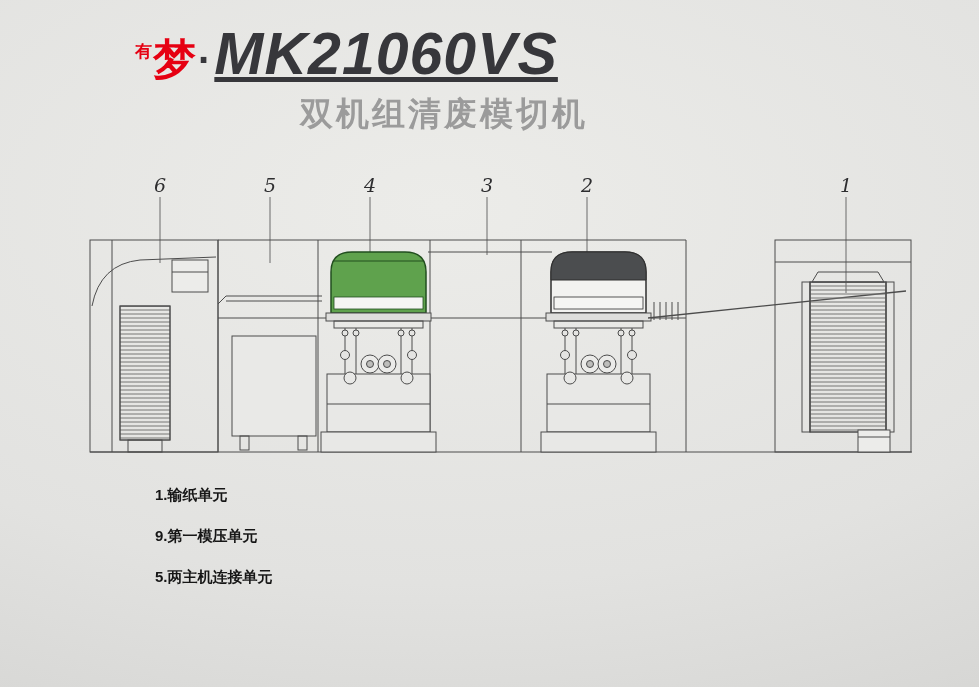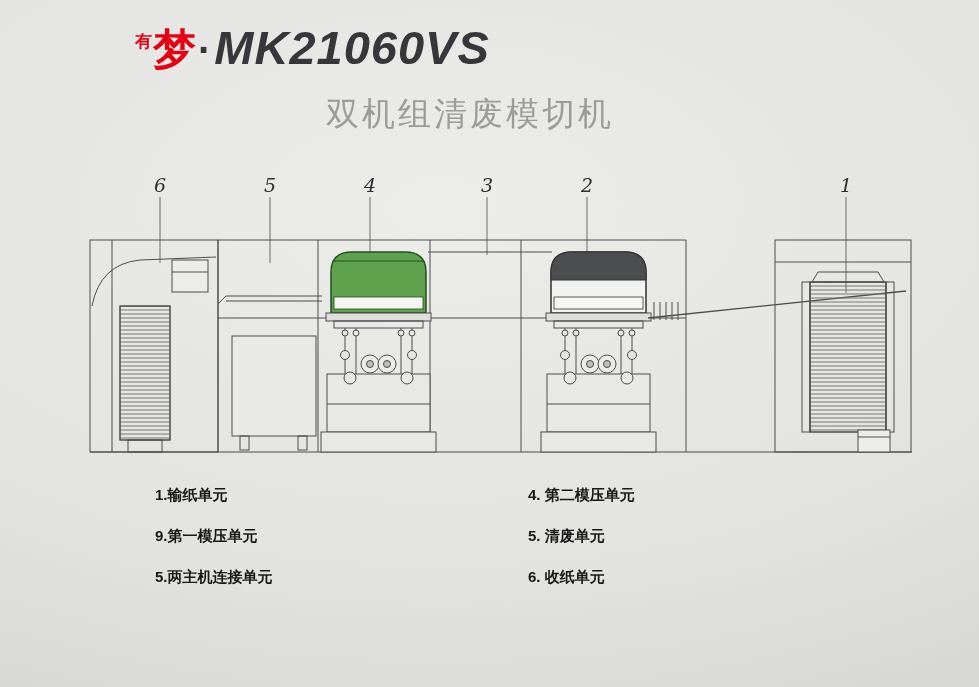--- a/index.html
+++ b/index.html
@@ -34,34 +34,35 @@
     font-weight: 700;
     color: #e60012;
   }
   .brand-dot {
     font-size: 40px;
     font-weight: 700;
     color: #37373b;
     margin: 0 3px 0 2px;
   }
   .brand-model {
-    font-size: 47px;
+    font-size: 59px;
     font-weight: 700;
     font-style: italic;
     letter-spacing: 1px;
     color: #37373b;
+    text-decoration: underline;
   }
   .subtitle {
     position: absolute;
-    left: 326px;
+    left: 300px;
     top: 92px;
     font-size: 33px;
     letter-spacing: 3px;
     color: #9b9b9b;
-    font-weight: 400;
+    font-weight: 700;
     white-space: nowrap;
     text-align: center;
   }
   .diagram-svg {
     position: absolute;
     left: 0;
     top: 0;
   }
   .legend-col {
     position: absolute;
@@ -229,19 +230,14 @@
       <text x="846" y="192">1</text>
     </g>
   </svg>
 
   <div class="legend-col legend-left">
     <div class="legend-item">1.输纸单元</div>
     <div class="legend-item">9.第一模压单元</div>
     <div class="legend-item">5.两主机连接单元</div>
   </div>
 
-  <div class="legend-col legend-right">
-    <div class="legend-item">4. 第二模压单元</div>
-    <div class="legend-item">5. 清废单元</div>
-    <div class="legend-item">6. 收纸单元</div>
-  </div>
 
 </div>
 
 </body></html>

